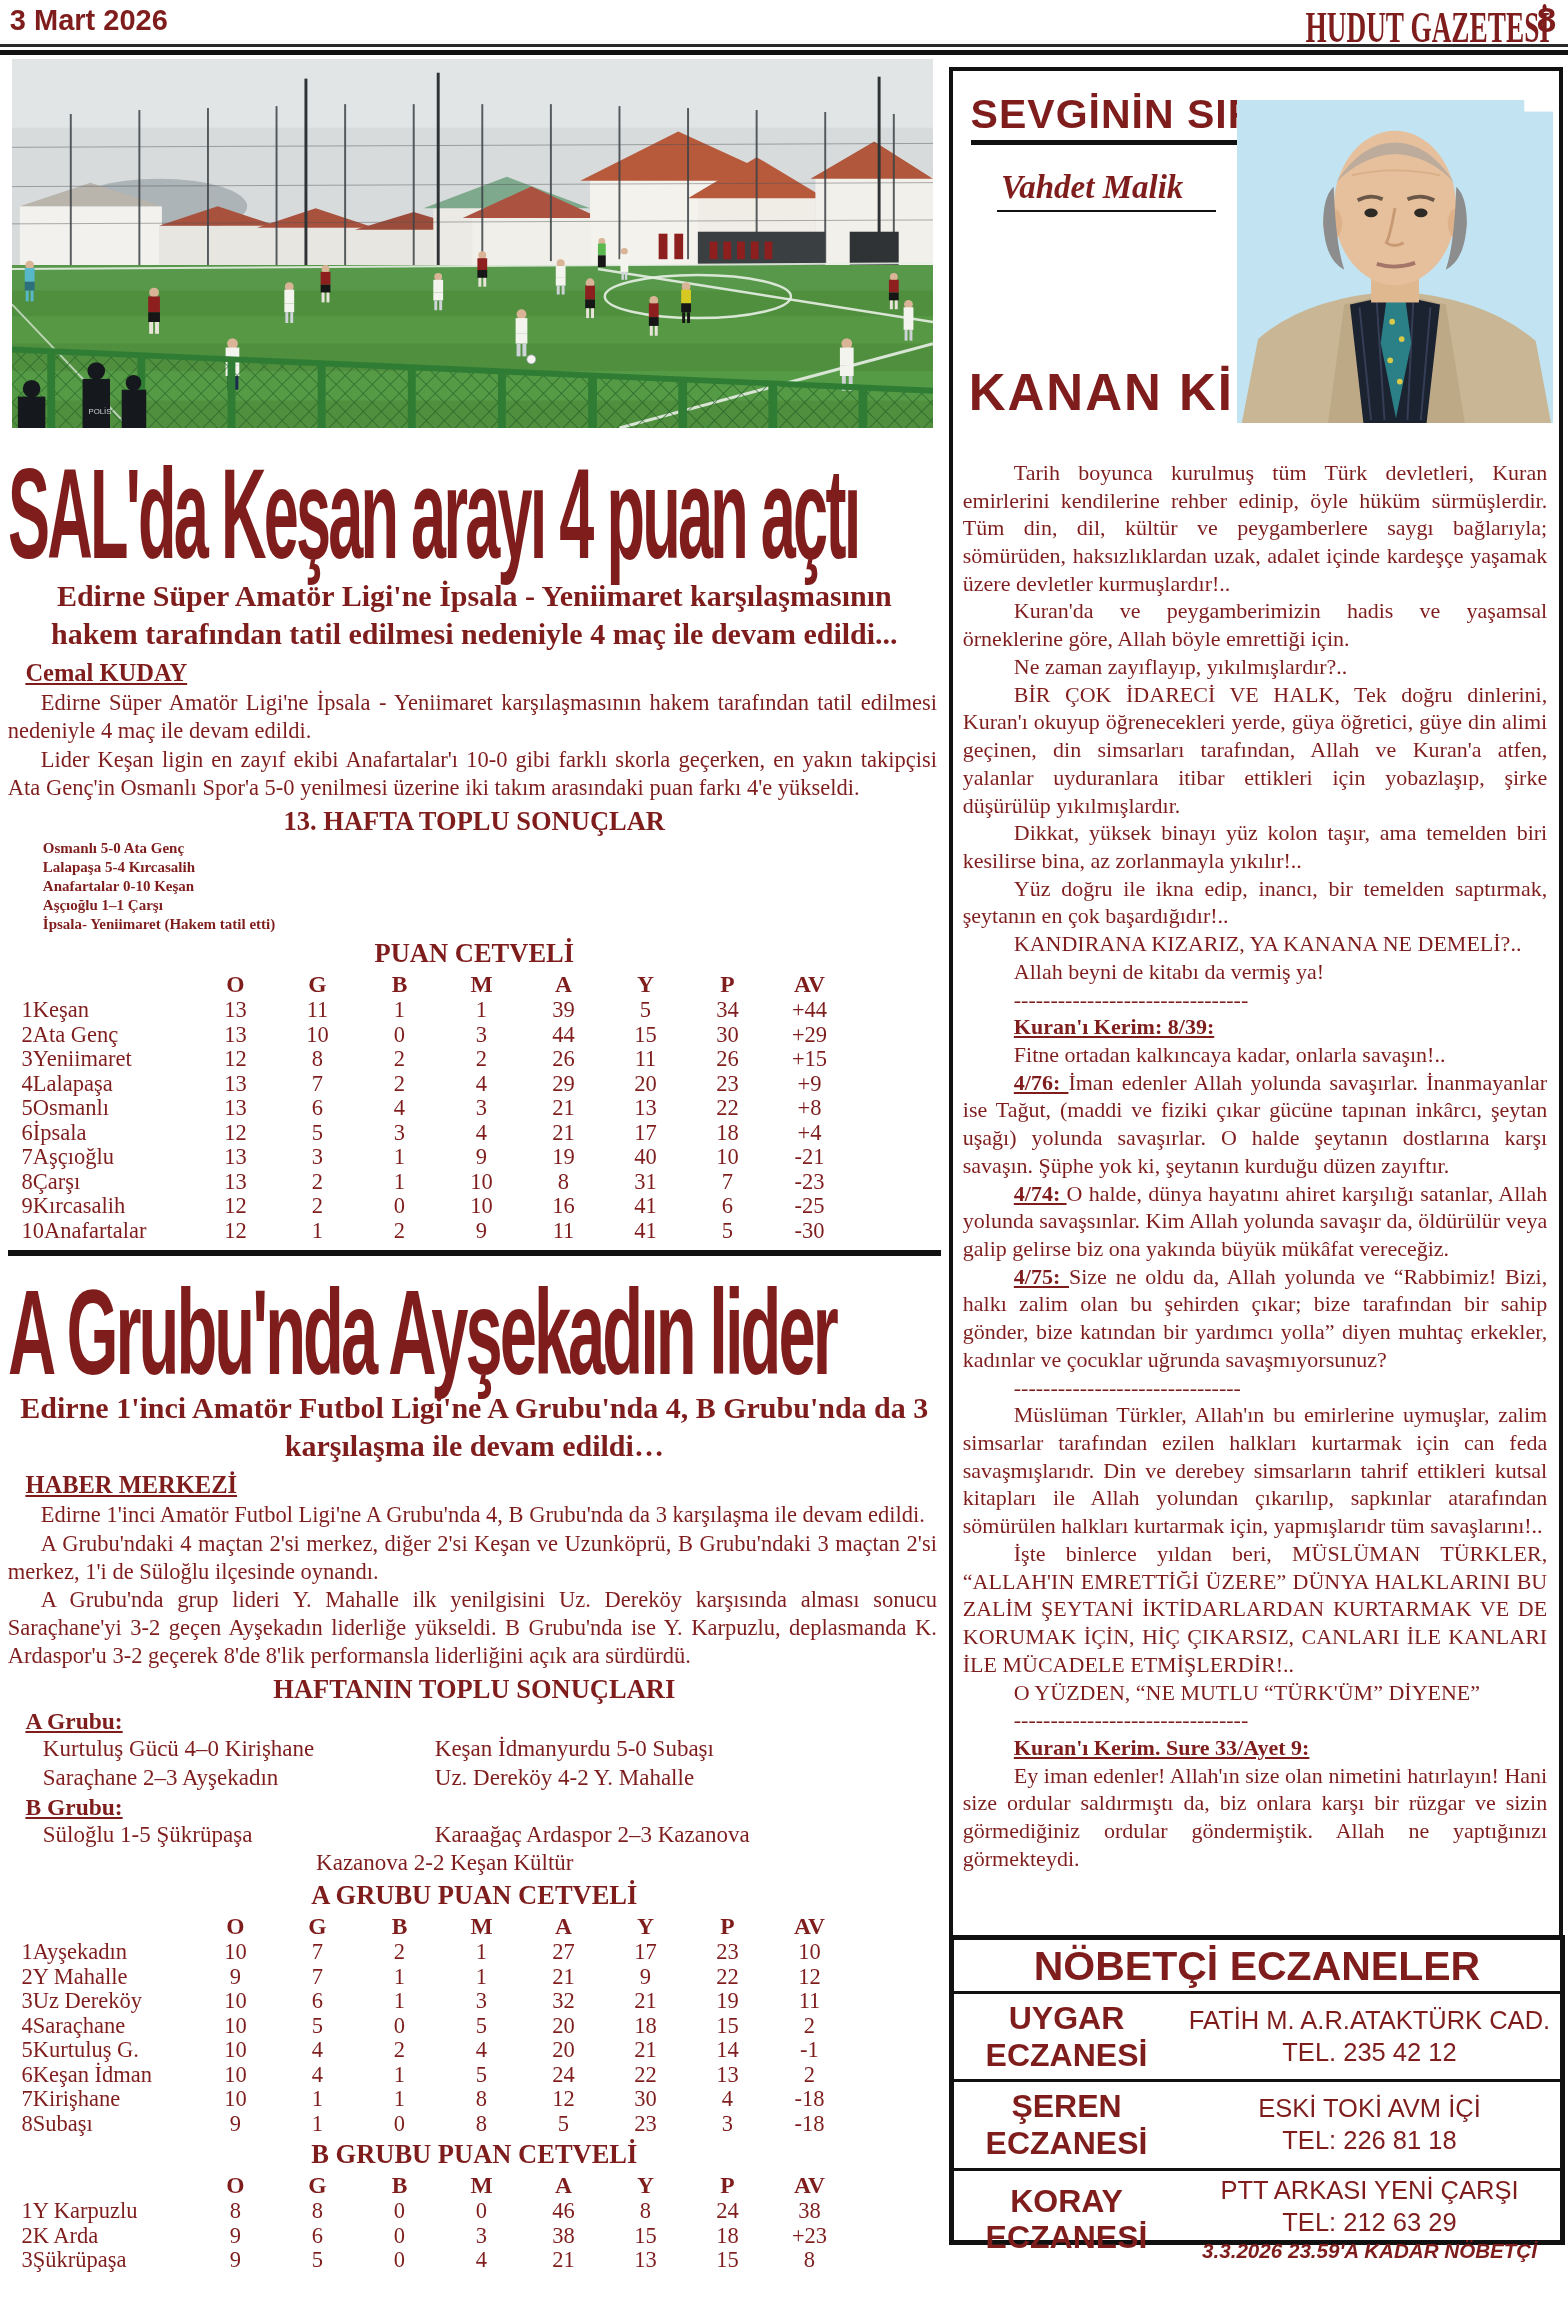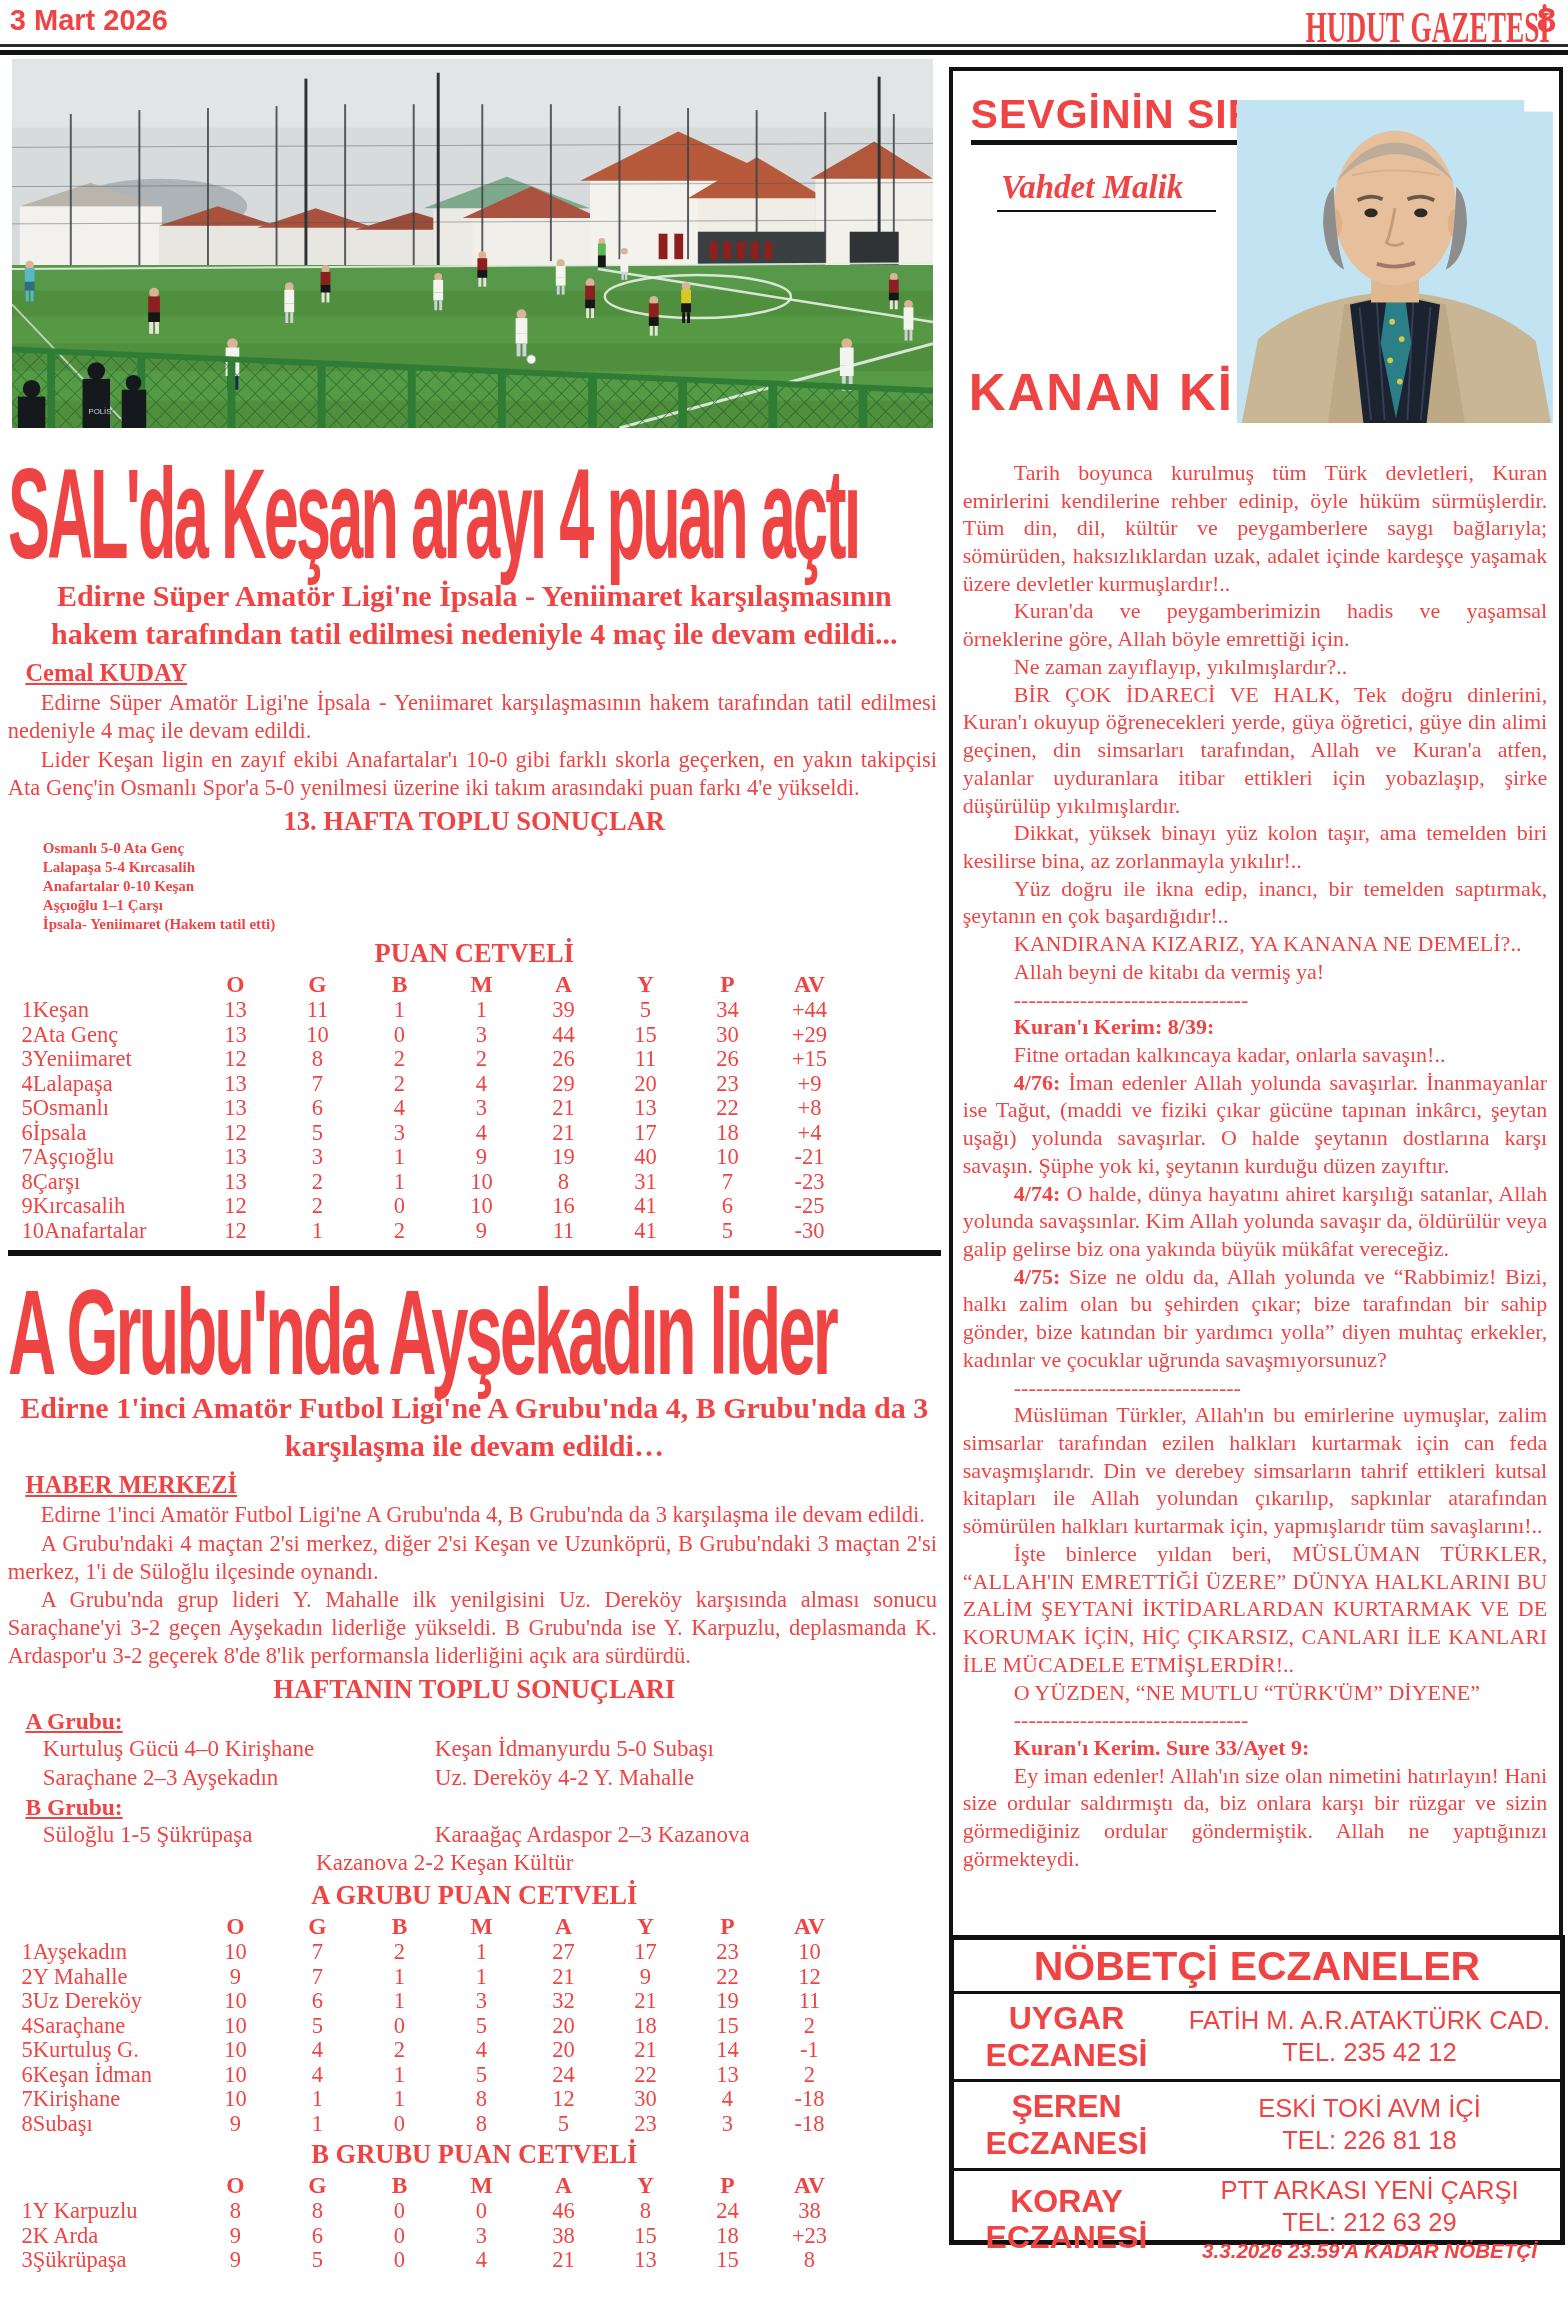--- a/index.html
+++ b/index.html
@@ -1,17 +1,17 @@
 <!DOCTYPE html>
 <html><head>
 <meta charset="utf-8">
 <style>
   html,body{margin:0;padding:0;background:#e8e8e8;}
   .page{position:relative;width:1568px;height:2317px;background:#ffffff;overflow:hidden;
-        font-family:"Liberation Serif",serif;color:#ef4444;}
+        font-family:"Liberation Serif",serif;color:#7f1d1d;}
   
   .hdr{position:absolute;top:0;left:0;width:1568px;height:43px;}
   .hdr-date{position:absolute;left:9.8px;top:3.9px;font-family:"Liberation Sans",sans-serif;
             font-weight:bold;font-size:29px;}
   .hdr-mast{position:absolute;left:0;top:2px;width:1568px;text-align:right;padding-left:16px;}
   .hdr-mast span{display:inline-block;font-family:"Liberation Serif",serif;font-weight:bold;
             font-size:35px;transform:scale(0.78,1.28);transform-origin:center top;letter-spacing:0px;}
   .hdr-page{position:absolute;right:11.8px;top:0px;font-family:"Liberation Sans",sans-serif;
             font-weight:bold;font-size:35px;}
   .rule1{position:absolute;top:44px;left:0;width:1568px;height:2.9px;background:#2a2a2a;}
@@ -51,21 +51,21 @@
   .col-title{position:absolute;left:17.6px;top:19.6px;font-family:"Liberation Sans",sans-serif;
              font-weight:bold;font-size:41px;letter-spacing:1px;border-bottom:5.9px solid #111;
              padding-bottom:2px;}
   .col-author{position:absolute;left:44px;top:98px;font-style:italic;font-weight:bold;
               font-size:33px;border-bottom:2.9px solid #111;padding:0 33px 3.9px 3.9px;}
   .col-kanan{position:absolute;left:15.7px;top:292px;font-family:"Liberation Sans",sans-serif;
              font-weight:bold;font-size:51px;letter-spacing:2px;}
   .portrait{position:absolute;right:5.9px;top:29px;width:316px;height:323px;}
   .col-body{padding:3.9px 11.8px 0 9.8px;}
   .col-p{font-size:22px;line-height:1.26;text-align:justify;margin:0;text-indent:51px;}
-  .col-p b{font-weight:bold;}
+  .col-p b{font-weight:bold;text-decoration:underline;}
   
   .pharm{position:absolute;left:949px;top:1935px;width:606px;height:300px;border:5.9px solid #111;
          background:#fff;font-family:"Liberation Sans",sans-serif;}
   .ph-title{height:51px;border-bottom:3.9px solid #111;text-align:center;font-weight:bold;
             font-size:41px;line-height:53px;letter-spacing:0px;}
   .ph-row{display:grid;grid-template-columns:225px 1fr;border-bottom:3.9px solid #111;
           align-items:center;}
   .ph-row:last-child{border-bottom:none;}
   .ph-name{font-weight:bold;font-size:32px;line-height:1.15;text-align:center;padding:5.9px 2px;}
   .ph-right{text-align:center;font-size:25.5px;line-height:1.25;padding:3.9px 5.9px;}

